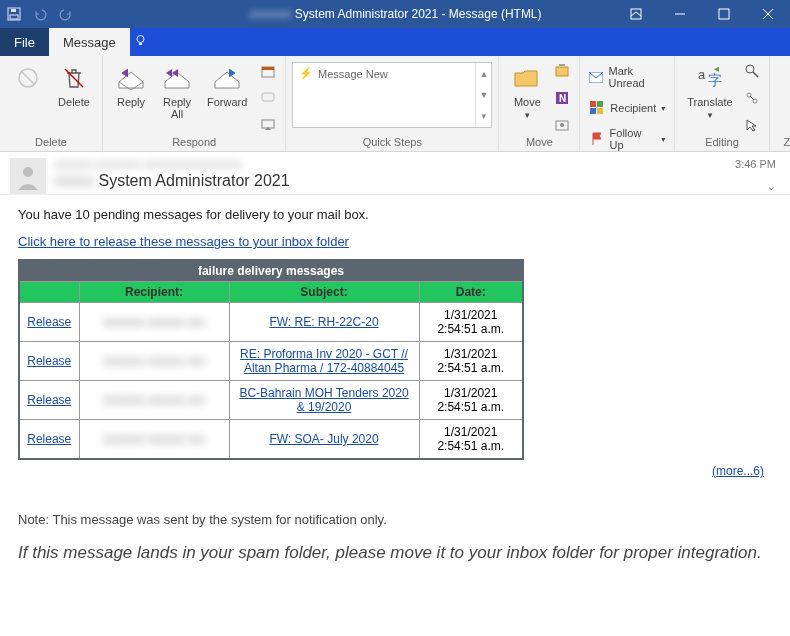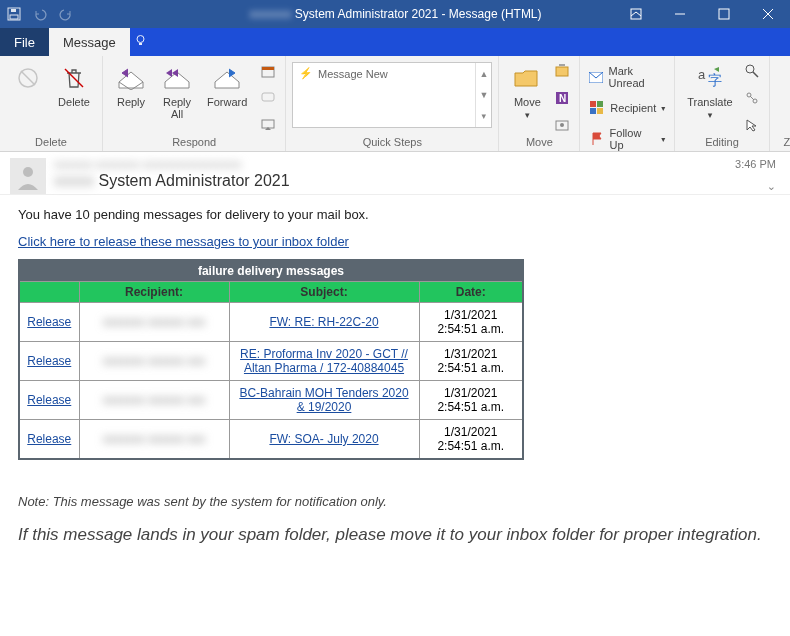--- a/index.html
+++ b/index.html
@@ -52,21 +52,21 @@
 
 .tbl { border: 2px solid #5B6670; border-collapse: collapse; width: 506px; margin-top: 10px; padding-left: 16px; }
 .tbl th.caption { background: #5B6670; color: #fff; font-weight: bold; font-size: 12px; text-align: center; padding: 3px; }
 .tbl th { background: #22c55e; border: 1px solid #999; font-size: 12px; padding: 3px 6px; color: #333; }
 .tbl td { border: 1px solid #999; font-size: 12px; padding: 5px 6px; vertical-align: middle; text-align: center; }
 .tbl a { color: #1B4DA0; text-decoration: underline; }
 .blurcell { filter: blur(4px); color: #888; }
 .more { text-align: right; padding: 4px 8px 0 0; }
 .more a { color: #1B4DA0; font-size: 12px; }
 
-.note { font-style: italic; color: #444; font-size: 13px; margin-top: 34px; }
+.note { color: #444; font-size: 13px; margin-top: 34px; }
 .note2 { font-style: italic; color: #444; font-size: 17px; margin-top: 16px; }
 </style>
 </head>
 <body>
 
 <div class="titlebar">
   <div class="titlebar-left">
     <span class="titlebar-icon">
         <svg width="14" height="14" viewBox="0 0 14 14">
           <rect x="1" y="1" width="12" height="12" fill="none" stroke="#fff" stroke-width="1"></rect>
@@ -410,17 +410,18 @@
             <td>1/31/2021 2:54:51 a.m.</td>
           </tr>
           <tr>
             <td><a href="#">Release</a></td>
             <td class="blurcell">xxxxxxx xxxxxx xxx</td>
             <td><a href="#">FW: SOA- July 2020</a></td>
             <td>1/31/2021 2:54:51 a.m.</td>
           </tr>
         </tbody>
     </table>
+    <div class="more"><a href="#">(more...6)</a></div>
 
     <div class="note">Note: This message was sent by the system for notification only.</div>
     <div class="note2">If this message lands in your spam folder, please move it to your inbox folder for proper integration.</div>
   </div>
 </div>
 
 </body></html>

